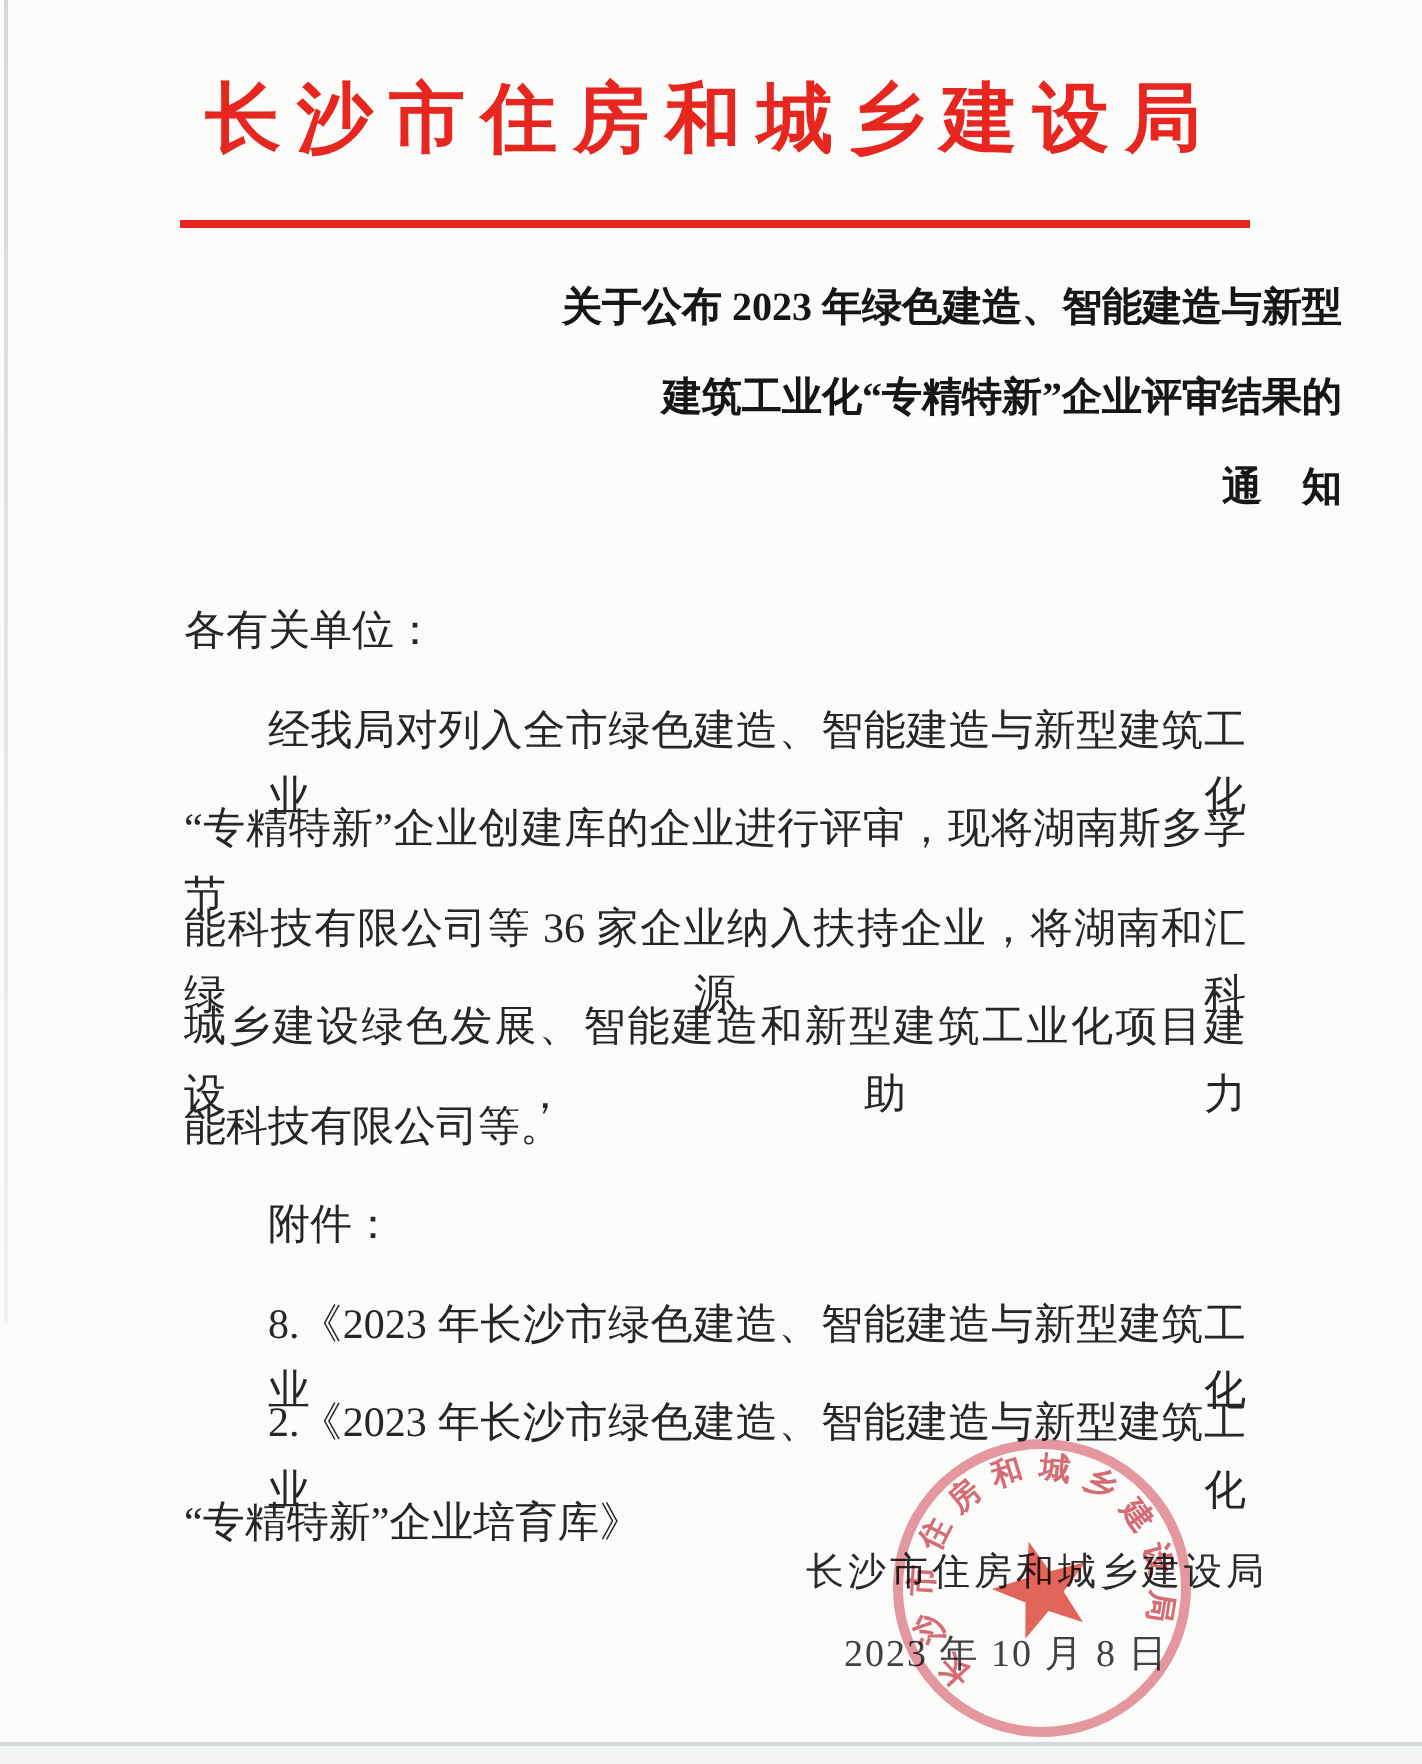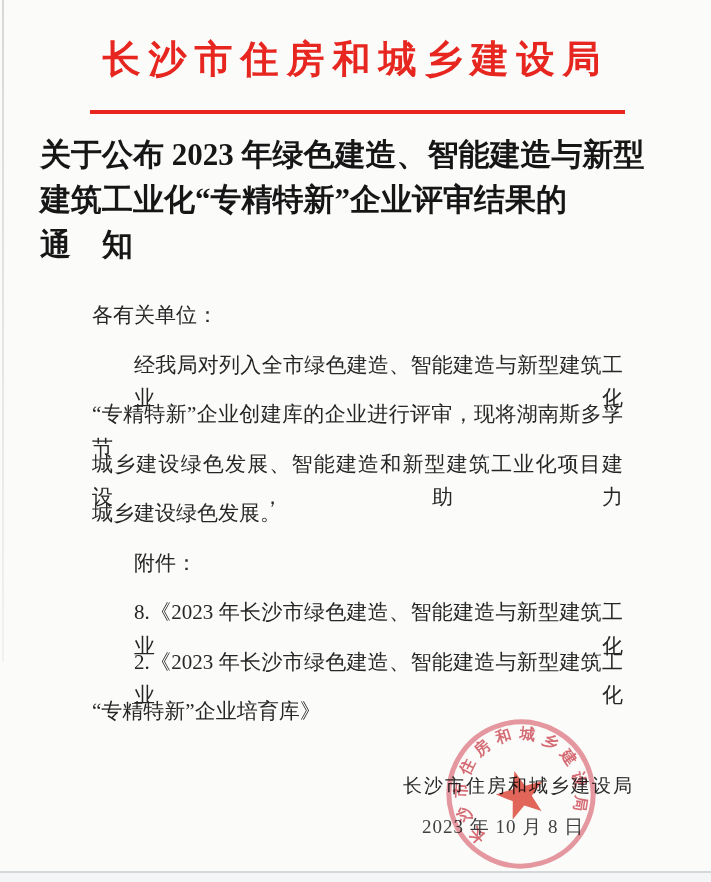--- a/index.html
+++ b/index.html
@@ -20,21 +20,21 @@
     position:absolute;left:0;top:873px;width:711px;height:9px;background:#f3f5f6;
   }
   .doc-header{
     position:absolute;left:0;top:34px;width:711px;
     text-align:center;font-size:38px;font-weight:bold;
     letter-spacing:8px;white-space:nowrap;
   }
   .red-rule{position:absolute;left:90px;top:110px;width:535px;height:4px;}
   .doc-title{
     position:absolute;left:40px;top:132px;width:631px;
-    text-align:left;font-size:31px;font-weight:bold;color:#161616;
+    text-align:right;font-size:20px;font-weight:bold;color:#161616;
     line-height:45px;
   }
   .body-block{
     position:absolute;left:92px;top:283px;width:531px;
     font-size:21px;color:#262626;
   }
   .body-line{height:33.5px;line-height:33.5px;white-space:nowrap;margin-top:16px;}
   .body-line.j{white-space:normal;text-align:justify;text-align-last:justify;}
   .body-line.i{padding-left:42px;}
   .sign-block{position:absolute;left:0;top:0;width:711px;}
@@ -63,22 +63,23 @@
 <div class="doc-title">
   <div>关于公布 2023 年绿色建造、智能建造与新型</div>
   <div>建筑工业化“专精特新”企业评审结果的</div>
   <div>通　知</div>
 </div>
 
 <div class="body-block">
     <div class="body-line">各有关单位：</div>
     <div class="body-line i j">经我局对列入全市绿色建造、智能建造与新型建筑工业化</div>
     <div class="body-line j">“专精特新”企业创建库的企业进行评审，现将湖南斯多孚节</div>
+    <div class="body-line j">能科技有限公司等 36 家企业纳入扶持企业，将湖南和汇绿源科</div>
     <div class="body-line j">城乡建设绿色发展、智能建造和新型建筑工业化项目建设，助力</div>
-    <div class="body-line">城乡建设绿色发展。</div>
+    <div class="body-line">能科技有限公司等。</div>
     <div class="body-line i">附件：</div>
     <div class="body-line i j">8.《2023 年长沙市绿色建造、智能建造与新型建筑工业化</div>
     <div class="body-line i j">2.《2023 年长沙市绿色建造、智能建造与新型建筑工业化</div>
     <div class="body-line">“专精特新”企业培育库》</div>
   </div>
 
 <div class="sign-block">
   <div class="sign-name">长沙市住房和城乡建设局</div>
   <div class="sign-date">2023 年 10 月 8 日</div>
 </div>

